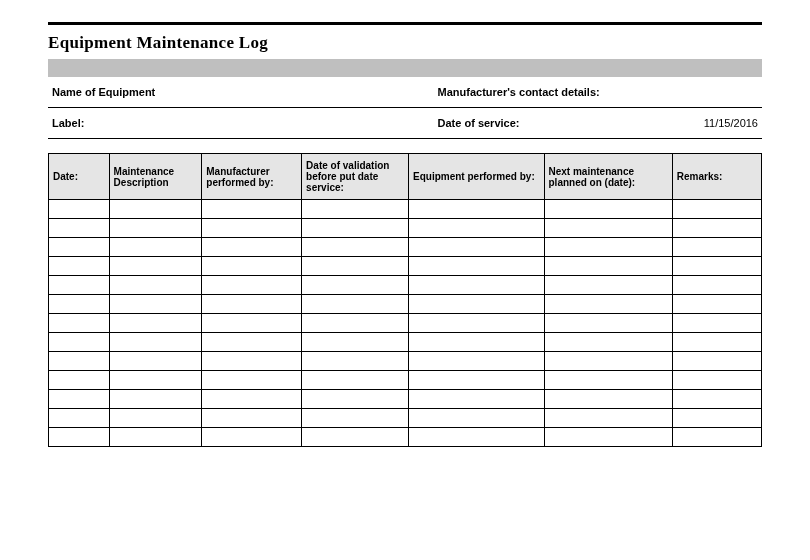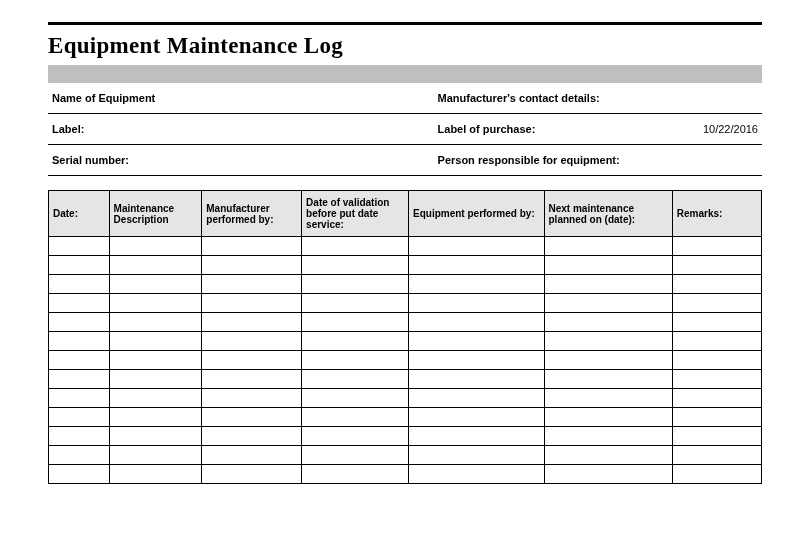--- a/index.html
+++ b/index.html
@@ -11,21 +11,21 @@
     height: 560px;
     padding: 22px 48px 30px 48px;
   }
   .hr-top {
     border: none;
     border-top: 3px solid #000;
     margin: 0 0 2px 0;
   }
   .title {
     font-family: "Book Antiqua", Palatino, serif;
-    font-size: 23px;
+    font-size: 17px;
     font-weight: bold;
     margin: 8px 0 6px 0;
     letter-spacing: .3px;
   }
   .gray-bar {
     height: 18px;
     background: #bfbfbf;
     border-top: 1px solid #bfbfbf;
     border-bottom: 1px solid #bfbfbf;
   }
@@ -77,28 +77,22 @@
   <tbody id="info-body">
       <tr>
         <td class="lbl">Name of Equipment</td>
         <td class="val1"></td>
         <td class="lbl2">Manufacturer's contact details:</td>
         <td class="val2"></td>
       </tr>
       <tr>
         <td class="lbl">Label:</td>
         <td class="val1"></td>
-        <td class="lbl2">Label of purchase:</td>
-        <td class="val2">10/22/2016</td>
-      </tr>
-      <tr>
-        <td class="lbl">Serial number:</td>
-        <td class="val1"></td>
-        <td class="lbl2">Person responsible for equipment:</td>
-        <td class="val2"></td>
+        <td class="lbl2">Date of service:</td>
+        <td class="val2">11/15/2016</td>
       </tr>
     </tbody>
 </table>
 
 <div class="log-wrap">
   <table class="log">
     <colgroup>
       <col class="c1">
         <col class="c2">
         <col class="c3">

